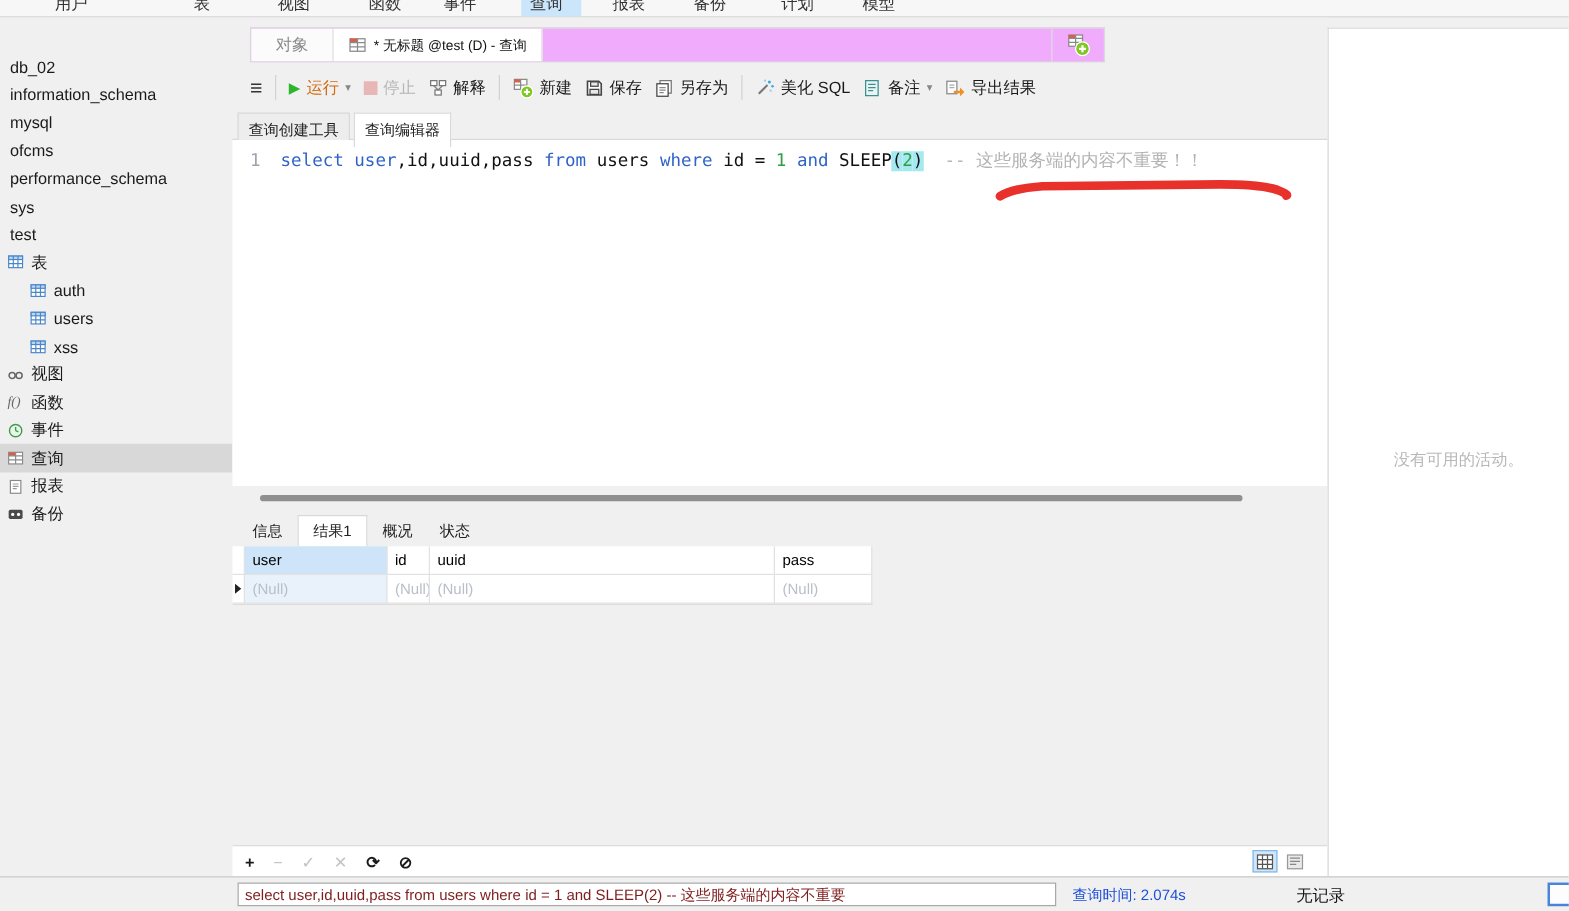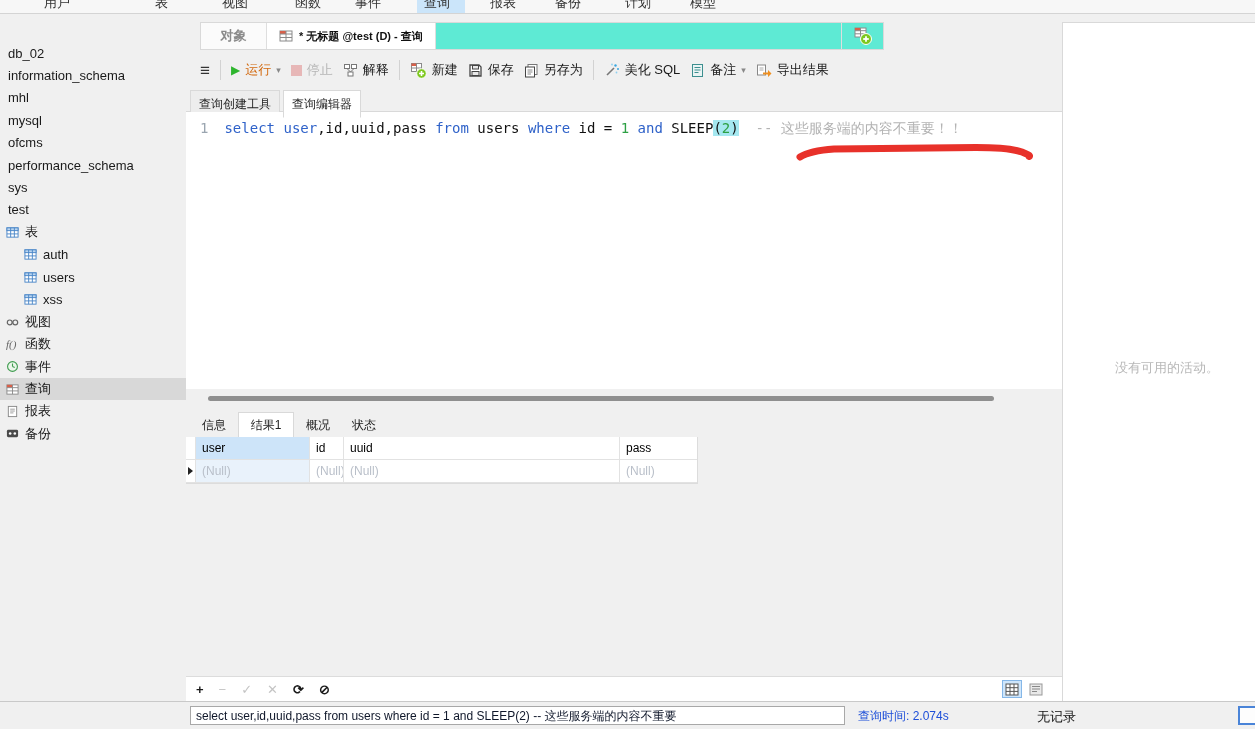--- a/index.html
+++ b/index.html
@@ -18,22 +18,22 @@
   .side-list { position:absolute; left:0; top:28px; width:186px; }
   .side-row { height:22.4px; display:flex; align-items:center; padding-left:8px;
               font-size:13px; color:#1a1a1a; white-space:nowrap; }
   .side-row.obj { padding-left:6px; }
   .side-row.child { padding-left:24px; }
   .side-row.selected { background:#d8d8d8; }
   .tick { margin-right:6px; display:inline-flex; flex:0 0 auto; }
 
   
   .tabbar { position:absolute; left:186px; top:14px; width:876px; height:36px; background:#f0f0f0; }
-  .tab-row { position:absolute; left:14px; top:8px; width:684px; height:28px; background:#5eead4;
-             border:1px solid #d9d9d9; display:flex; align-items:stretch;font-weight:bold; }
+  .tab-row { position:absolute; left:14px; top:8px; width:684px; height:28px; background:#f0abfc;
+             border:1px solid #d9d9d9; display:flex; align-items:stretch; }
   .tab-objects { width:66px; display:flex; align-items:center; justify-content:center;
                  color:#8a8a8a; font-size:13px; background:#fbfbfb; border-right:1px solid #dedede; }
   .tab-active { display:flex; align-items:center; gap:6px; padding:0 12px; background:#fff;
                 border-right:1px solid #dedede; font-size:11px; color:#111; }
   .tab-fill { flex:1; }
   .tab-new { width:42px; border-left:1px solid #dedede; display:flex; align-items:center; justify-content:center; }
 
   .toolbar { position:absolute; left:186px; top:50px; width:876px; height:40px; background:#f0f0f0;
              display:flex; align-items:center; gap:10px; padding-left:14px; font-size:13px; color:#1a1a1a; }
   .tb-sep { width:1px; height:20px; background:#d2d2d2; }
@@ -90,21 +90,21 @@
   .bb-ic { font-size:13px; line-height:1; }
   .bb-on { color:#1a1a1a; font-weight:bold; }
   .bb-off { color:#c4c4c4; }
   .view-toggles { position:absolute; right:16px; top:3px; display:flex; gap:4px; }
   .vbtn { width:20px; height:18px; display:flex; align-items:center; justify-content:center; border:1px solid transparent; }
   .vbtn.sel { background:#cfe6fb; border-color:#85b7e8; }
 
   .status-bar { position:absolute; left:0; top:701px; width:1255px; height:28px; background:#f0f0f0;
                 border-top:1px solid #c9c9c9; }
   .sql-box { position:absolute; left:190px; top:4px; width:655px; height:19px; background:#fff;
-             border:1px solid #a8a8a8; font-size:12px; color:#0f172a; padding:1px 5px;
+             border:1px solid #a8a8a8; font-size:12px; color:#7f1d1d; padding:1px 5px;
              white-space:nowrap; overflow:hidden; }
   .st-time { position:absolute; left:858px; top:6px; font-size:12px; color:#1d4ed8; }
   .st-rec { position:absolute; left:1037px; top:6px; font-size:13px; color:#111; }
   .corner-ic { position:absolute; left:1238px; top:4px; width:20px; height:19px; background:#fdfdfd;
                border:2px solid #4a84d8; }
 
   .right-panel { position:absolute; left:1062px; top:22px; width:193px; height:679px; background:#fff;
                  border-left:1px solid #d9d9d9; border-top:1px solid #d9d9d9; }
   .no-activity { position:absolute; left:52px; top:336px; font-size:13px; color:#b8b8b8; white-space:nowrap; }
 
@@ -129,23 +129,20 @@
     <span class="top-item" style="left:690px">模型</span>
   </div>
 
   <div class="sidebar">
     <div class="side-list">
       <div class="side-row">
           <span>db_02</span>
         </div>
       <div class="side-row">
           <span>information_schema</span>
-        </div>
-      <div class="side-row">
-          <span>mhl</span>
         </div>
       <div class="side-row">
           <span>mysql</span>
         </div>
       <div class="side-row">
           <span>ofcms</span>
         </div>
       <div class="side-row">
           <span>performance_schema</span>
         </div>

